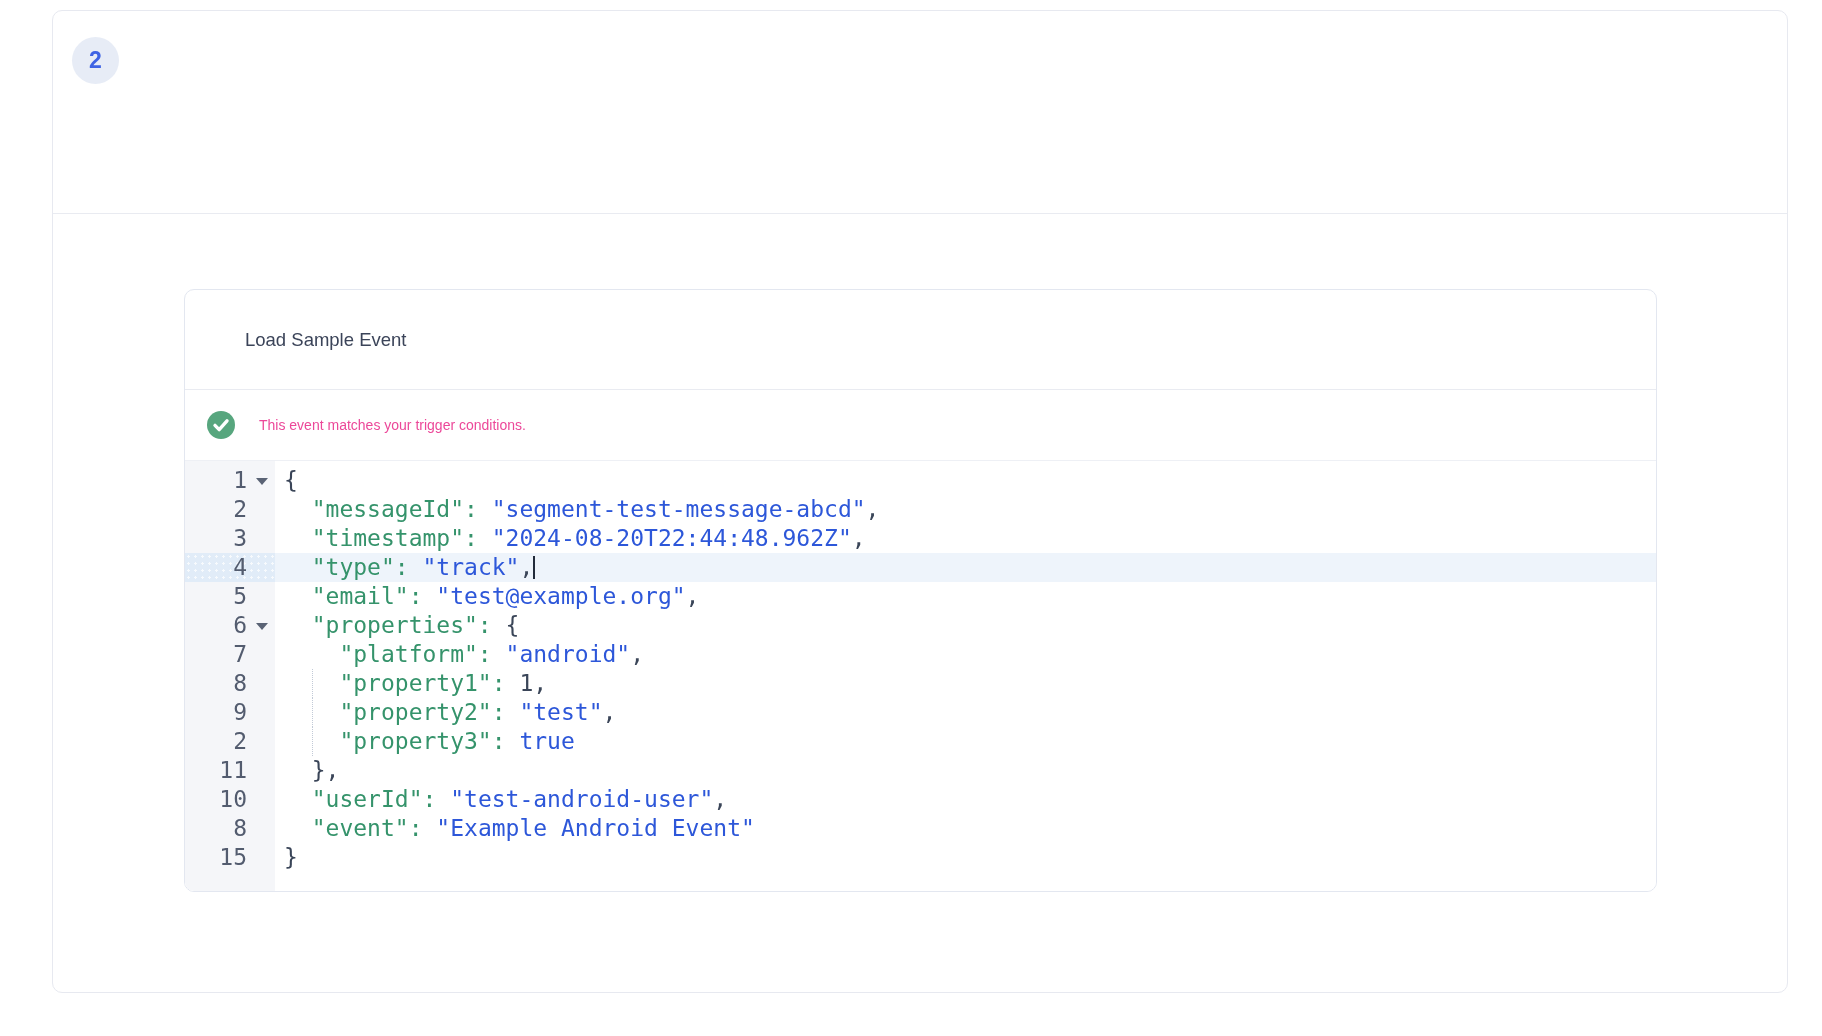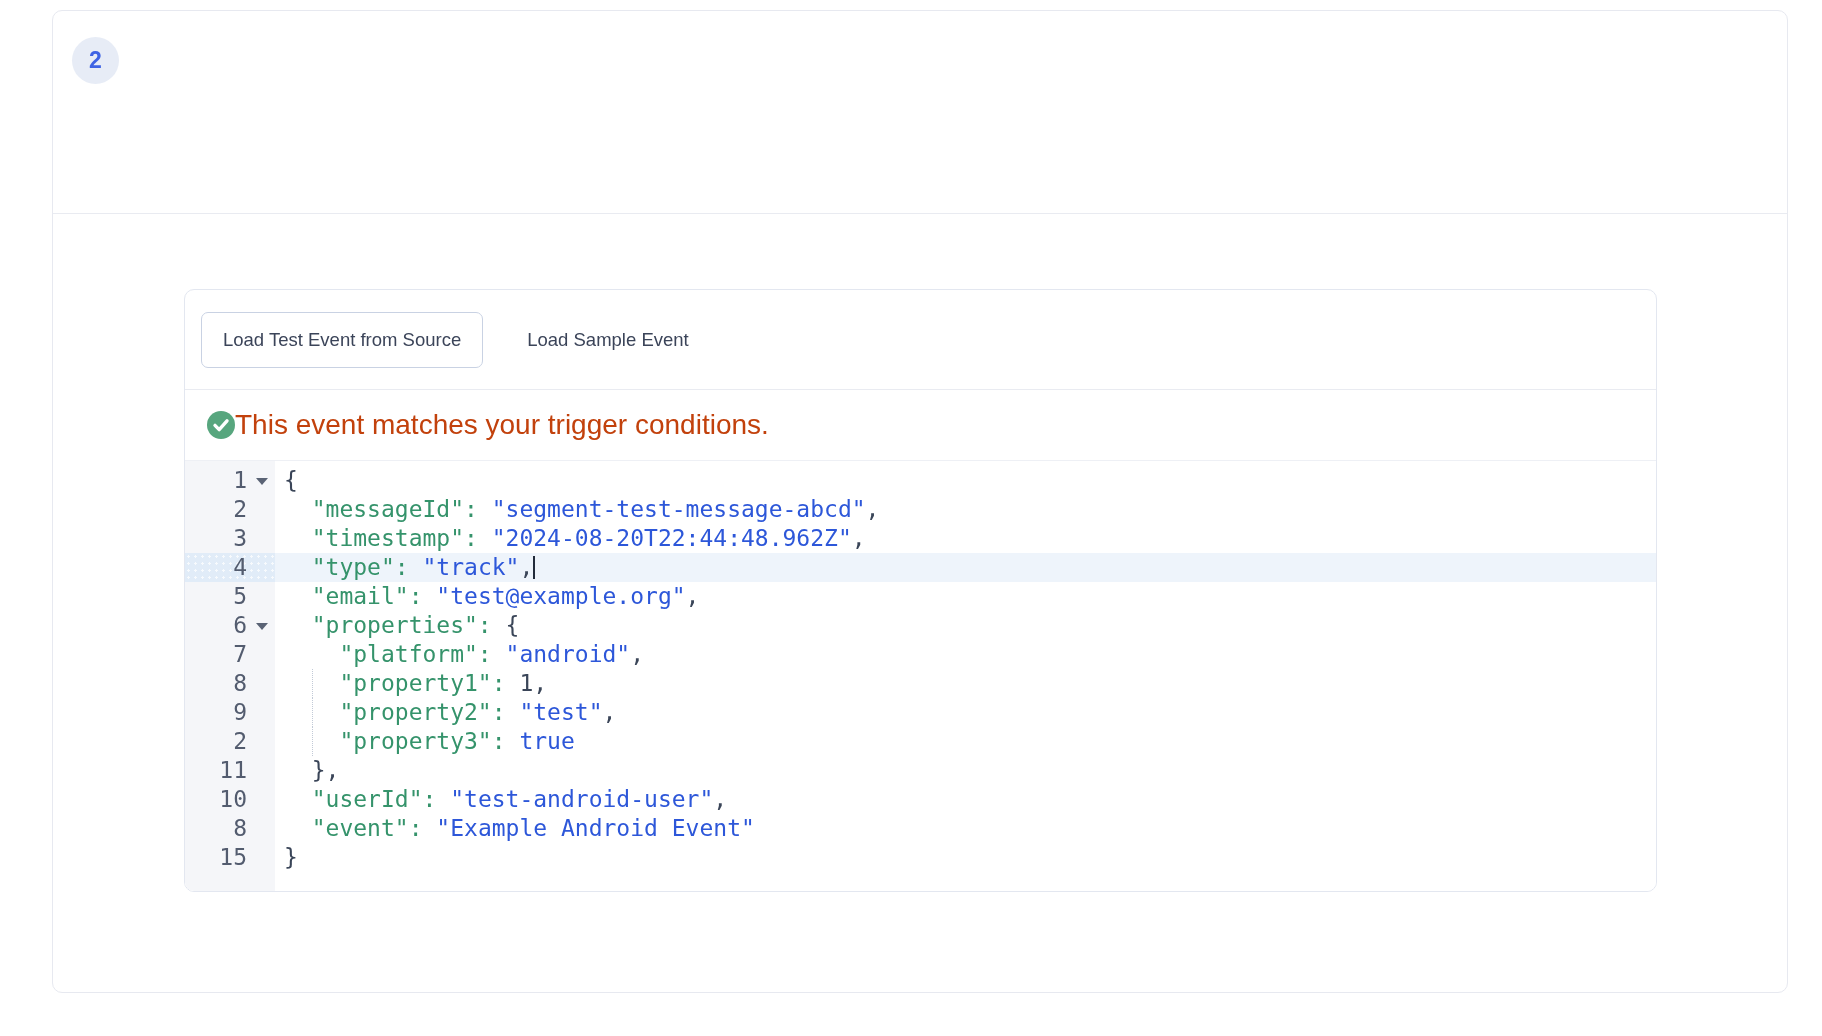--- a/index.html
+++ b/index.html
@@ -75,21 +75,22 @@
     font-size: 18.5px; font-weight: 500; color: #3b4459;
     cursor: pointer;
   }
   .status-row {
     height: 70px;
     display: flex; align-items: center;
     padding-left: 22px;
   }
   .check-icon { width: 28px; height: 28px; flex: 0 0 28px; }
   .status-text {
-    font-size: 28px; font-weight: 500; color: #c2410c;
+    margin-left: 24px;
+    font-size: 14px; font-weight: 500; color: #ec4899;
   }
 
   
   .editor {
     height: 433px;
     display: flex;
     border-top: 1px solid #eef0f5;
     background: #ffffff;
   }
   .gutter {
@@ -153,21 +154,20 @@
 
   <div class="card-header">
     <div class="step-badge">
       <span>2</span>
     </div>
   </div>
 
   <div class="inner-card">
 
     <div class="toolbar-row">
-      <button class="btn-outline">Load Test Event from Source</button>
       <button class="btn-text">Load Sample Event</button>
     </div>
 
     <div class="status-row">
       <span class="check-icon">
         <svg width="28" height="28" viewBox="0 0 28 28">
           <circle cx="14" cy="14" r="14" fill="#57a67e"></circle>
           <path d="M8 14.4 L12.2 18.6 L20 9.8" fill="none" stroke="#ffffff" stroke-width="3.4" stroke-linecap="round" stroke-linejoin="round"></path>
         </svg>
       </span>

